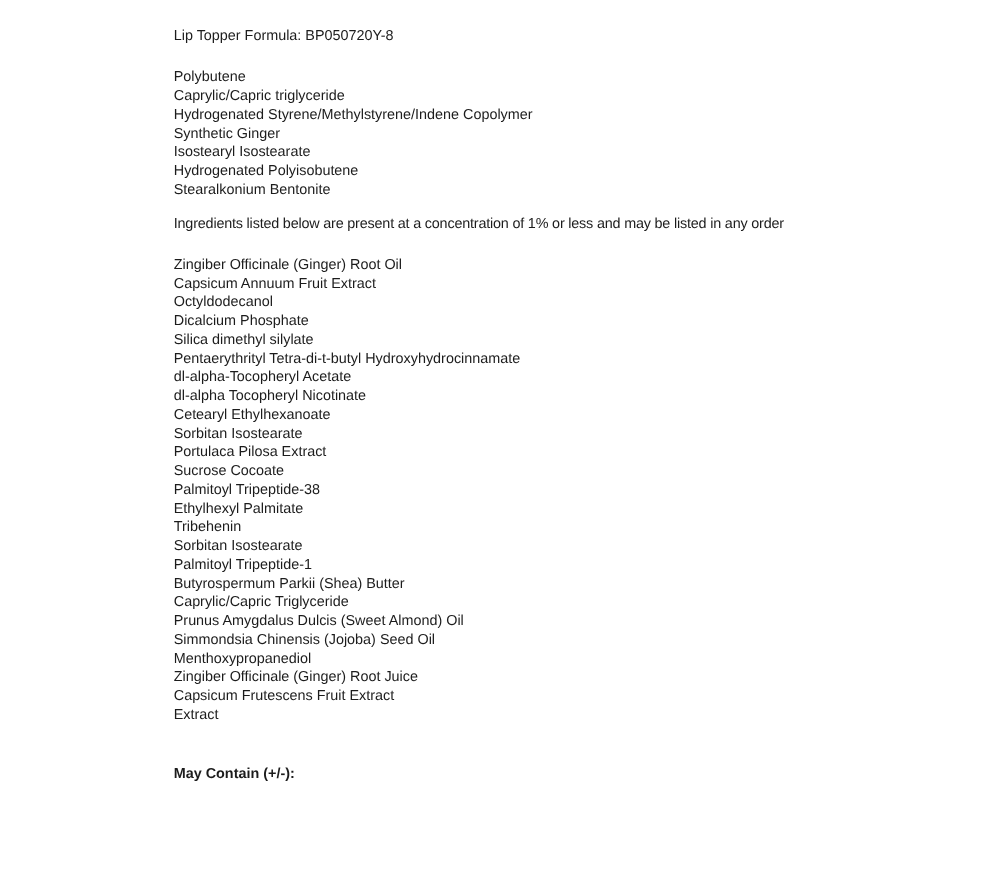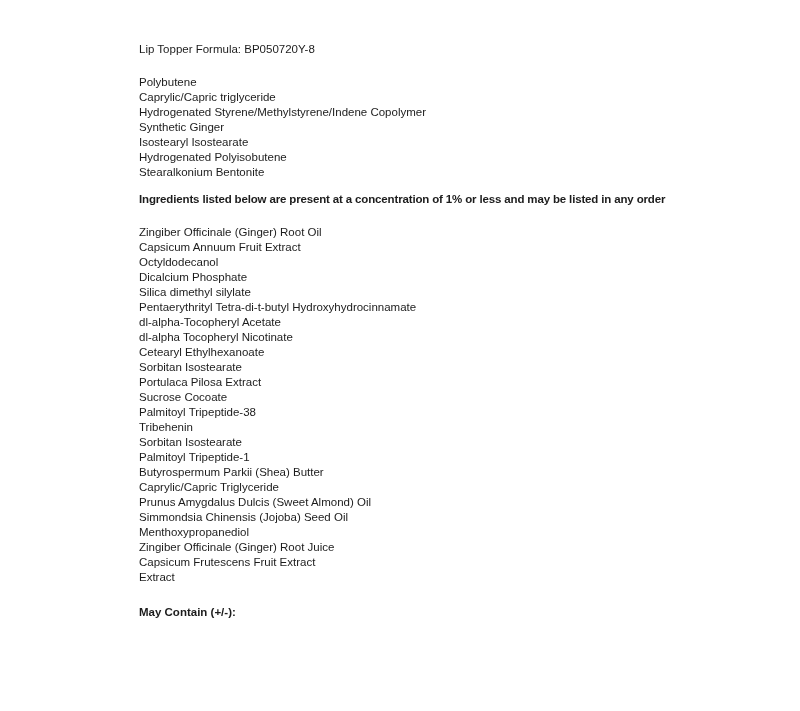--- a/index.html
+++ b/index.html
@@ -11,40 +11,40 @@
     position: relative;
     width: 800px;
     height: 711px;
     overflow: hidden;
     font-family: "Liberation Sans", sans-serif;
     color: #1c1c1c;
   }
   .doc {
     position: absolute;
     left: 139px;
-    top: 42px;
+    top: 22px;
     font-size: 11.5px;
     line-height: 15px;
   }
   .line {
     white-space: nowrap;
     height: 15px;
   }
   .title-line {
     margin-bottom: 18px;
   }
   .note-line {
-    font-weight: bold;
+    font-weight: normal;
     margin-top: 12px;
     margin-bottom: 18px;
     letter-spacing: -0.15px;
   }
   .may-heading-line {
     font-weight: bold;
-    margin-top: 20px;
+    margin-top: 32px;
   }
 </style>
 </head>
 <body>
 
 <div class="doc">
 
   <div class="line title-line">Lip Topper Formula: BP050720Y-8</div>
 
   <div>
@@ -66,20 +66,21 @@
       <div class="line">Dicalcium Phosphate</div>
       <div class="line">Silica dimethyl silylate</div>
       <div class="line">Pentaerythrityl Tetra-di-t-butyl Hydroxyhydrocinnamate</div>
       <div class="line">dl-alpha-Tocopheryl Acetate</div>
       <div class="line">dl-alpha Tocopheryl Nicotinate</div>
       <div class="line">Cetearyl Ethylhexanoate</div>
       <div class="line">Sorbitan Isostearate</div>
       <div class="line">Portulaca Pilosa Extract</div>
       <div class="line">Sucrose Cocoate</div>
       <div class="line">Palmitoyl Tripeptide-38</div>
+      <div class="line">Ethylhexyl Palmitate</div>
       <div class="line">Tribehenin</div>
       <div class="line">Sorbitan Isostearate</div>
       <div class="line">Palmitoyl Tripeptide-1</div>
       <div class="line">Butyrospermum Parkii (Shea) Butter</div>
       <div class="line">Caprylic/Capric Triglyceride</div>
       <div class="line">Prunus Amygdalus Dulcis (Sweet Almond) Oil</div>
       <div class="line">Simmondsia Chinensis (Jojoba) Seed Oil</div>
       <div class="line">Menthoxypropanediol</div>
       <div class="line">Zingiber Officinale (Ginger) Root Juice</div>
       <div class="line">Capsicum Frutescens Fruit Extract</div>

